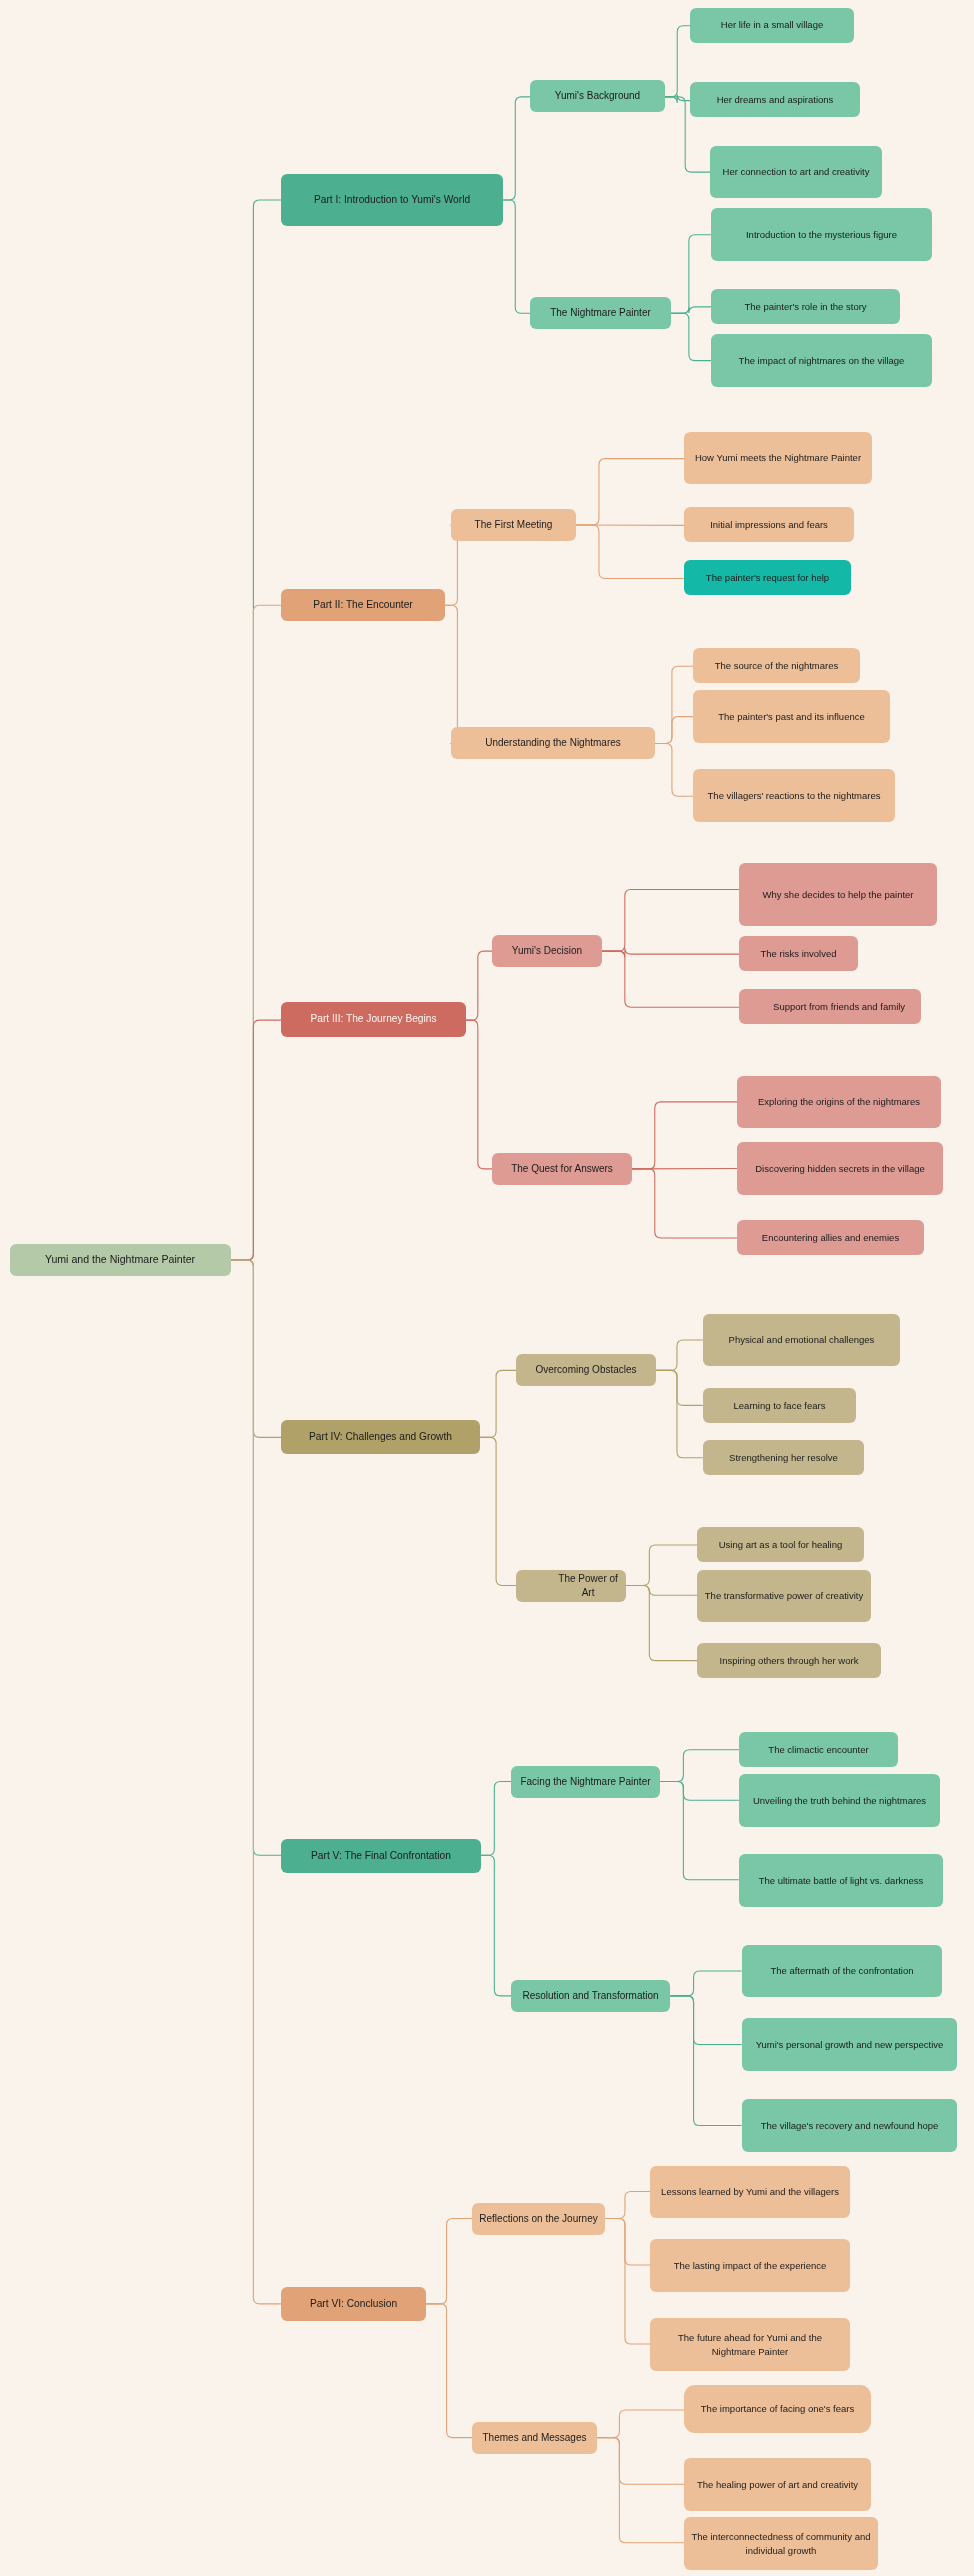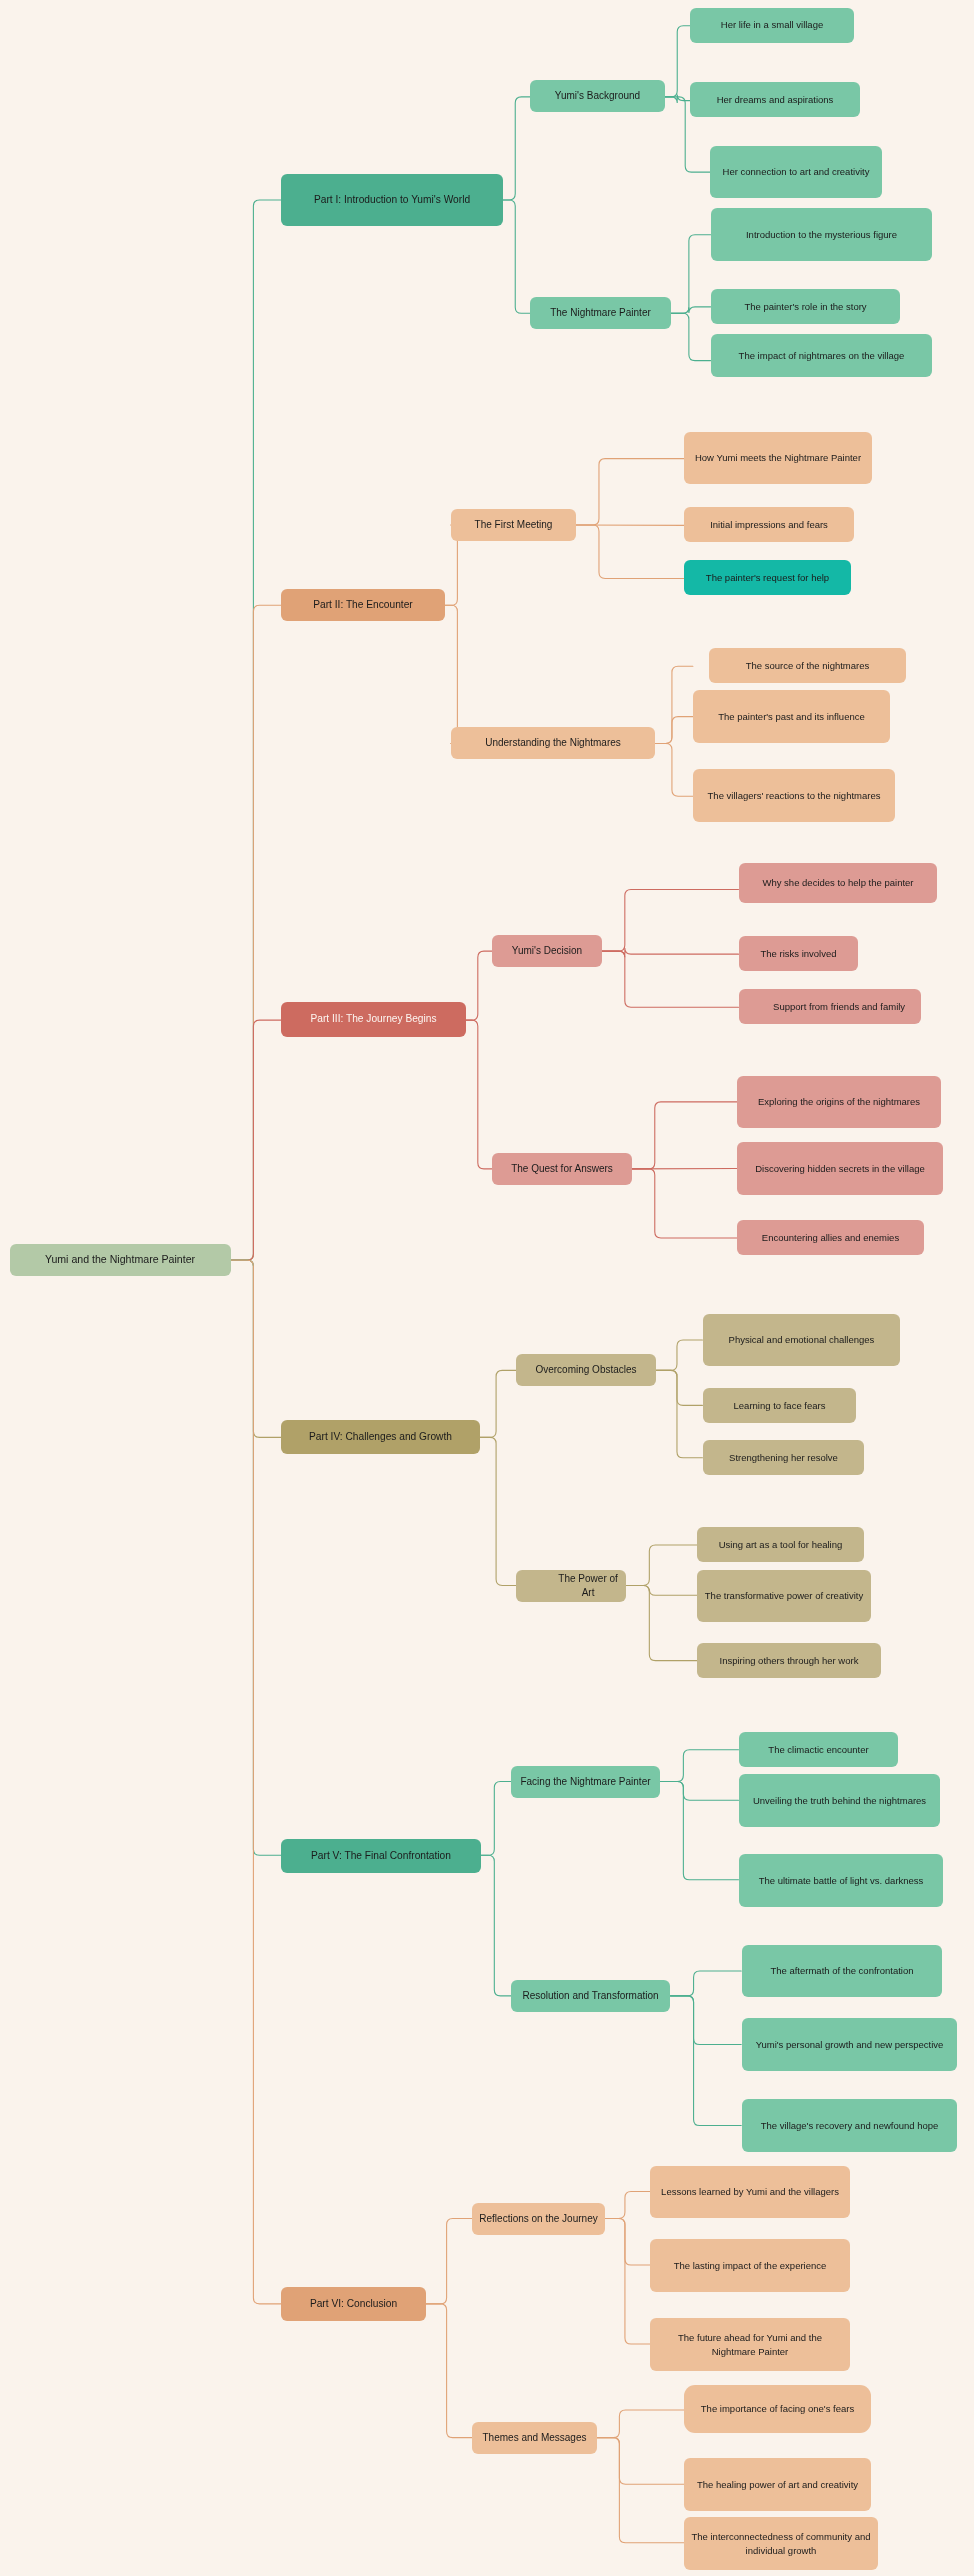--- a/index.html
+++ b/index.html
@@ -120,57 +120,57 @@
     </div>
     <div class="node l2" style="left: 530px; top: 297px; width: 141px; height: 32px; background: rgb(121, 199, 166);">
       <span>The Nightmare Painter</span>
     </div>
     <div class="node l3" style="left: 711px; top: 208px; width: 221px; height: 53px; background: rgb(121, 199, 166);">
       <span>Introduction to the mysterious figure</span>
     </div>
     <div class="node l3" style="left: 711px; top: 289px; width: 189px; height: 35px; background: rgb(121, 199, 166);">
       <span>The painter's role in the story</span>
     </div>
-    <div class="node l3" style="left: 711px; top: 334px; width: 221px; height: 43px; background: rgb(121, 199, 166);">
+    <div class="node l3" style="left: 711px; top: 334px; width: 221px; height: 53px; background: rgb(121, 199, 166);">
       <span>The impact of nightmares on the village</span>
     </div>
     <div class="node l1" style="left: 281px; top: 589px; width: 164px; height: 32px; background: rgb(224, 162, 118); color: rgb(27, 27, 27);">
       <span>Part II: The Encounter</span>
     </div>
     <div class="node l2" style="left: 451px; top: 509px; width: 125px; height: 32px; background: rgb(237, 191, 153);">
       <span>The First Meeting</span>
     </div>
     <div class="node l3" style="left: 684px; top: 432px; width: 188px; height: 52px; background: rgb(237, 191, 153);">
       <span>How Yumi meets the Nightmare Painter</span>
     </div>
     <div class="node l3" style="left: 684px; top: 507px; width: 170px; height: 35px; background: rgb(237, 191, 153);">
       <span>Initial impressions and fears</span>
     </div>
     <div class="node l3" style="left: 684px; top: 560px; width: 167px; height: 35px; background: #14b8a6;">
       <span>The painter's request for help</span>
     </div>
     <div class="node l2" style="left: 451px; top: 727px; width: 204px; height: 32px; background: rgb(237, 191, 153);">
       <span>Understanding the Nightmares</span>
     </div>
-    <div class="node l3" style="left: 693px; top: 648px; width: 197px; height: 35px; background: rgb(237, 191, 153); margin-left: 16px;">
+    <div class="node l3" style="left: 693px; top: 648px; width: 167px; height: 35px; background: rgb(237, 191, 153);">
       <span>The source of the nightmares</span>
     </div>
     <div class="node l3" style="left: 693px; top: 690px; width: 197px; height: 53px; background: rgb(237, 191, 153);">
       <span>The painter's past and its influence</span>
     </div>
     <div class="node l3" style="left: 693px; top: 769px; width: 202px; height: 53px; background: rgb(237, 191, 153);">
       <span>The villagers' reactions to the nightmares</span>
     </div>
     <div class="node l1" style="left: 281px; top: 1002px; width: 185px; height: 35px; background: rgb(205, 107, 96); color: rgb(253, 247, 242);">
       <span>Part III: The Journey Begins</span>
     </div>
     <div class="node l2" style="left: 492px; top: 935px; width: 110px; height: 32px; background: rgb(221, 155, 148);">
       <span>Yumi's Decision</span>
     </div>
-    <div class="node l3" style="left: 739px; top: 863px; width: 198px; height: 40px; background: rgb(221, 155, 148);">
+    <div class="node l3" style="left: 739px; top: 863px; width: 198px; height: 63px; background: rgb(221, 155, 148);">
       <span>Why she decides to help the painter</span>
     </div>
     <div class="node l3" style="left: 739px; top: 936px; width: 119px; height: 35px; background: rgb(221, 155, 148);">
       <span>The risks involved</span>
     </div>
     <div class="node l3" style="left: 739px; top: 989px; width: 182px; height: 35px; background: rgb(221, 155, 148); padding-left: 25px;">
       <span>Support from friends and family</span>
     </div>
     <div class="node l2" style="left: 492px; top: 1153px; width: 140px; height: 32px; background: rgb(221, 155, 148);">
       <span>The Quest for Answers</span>

